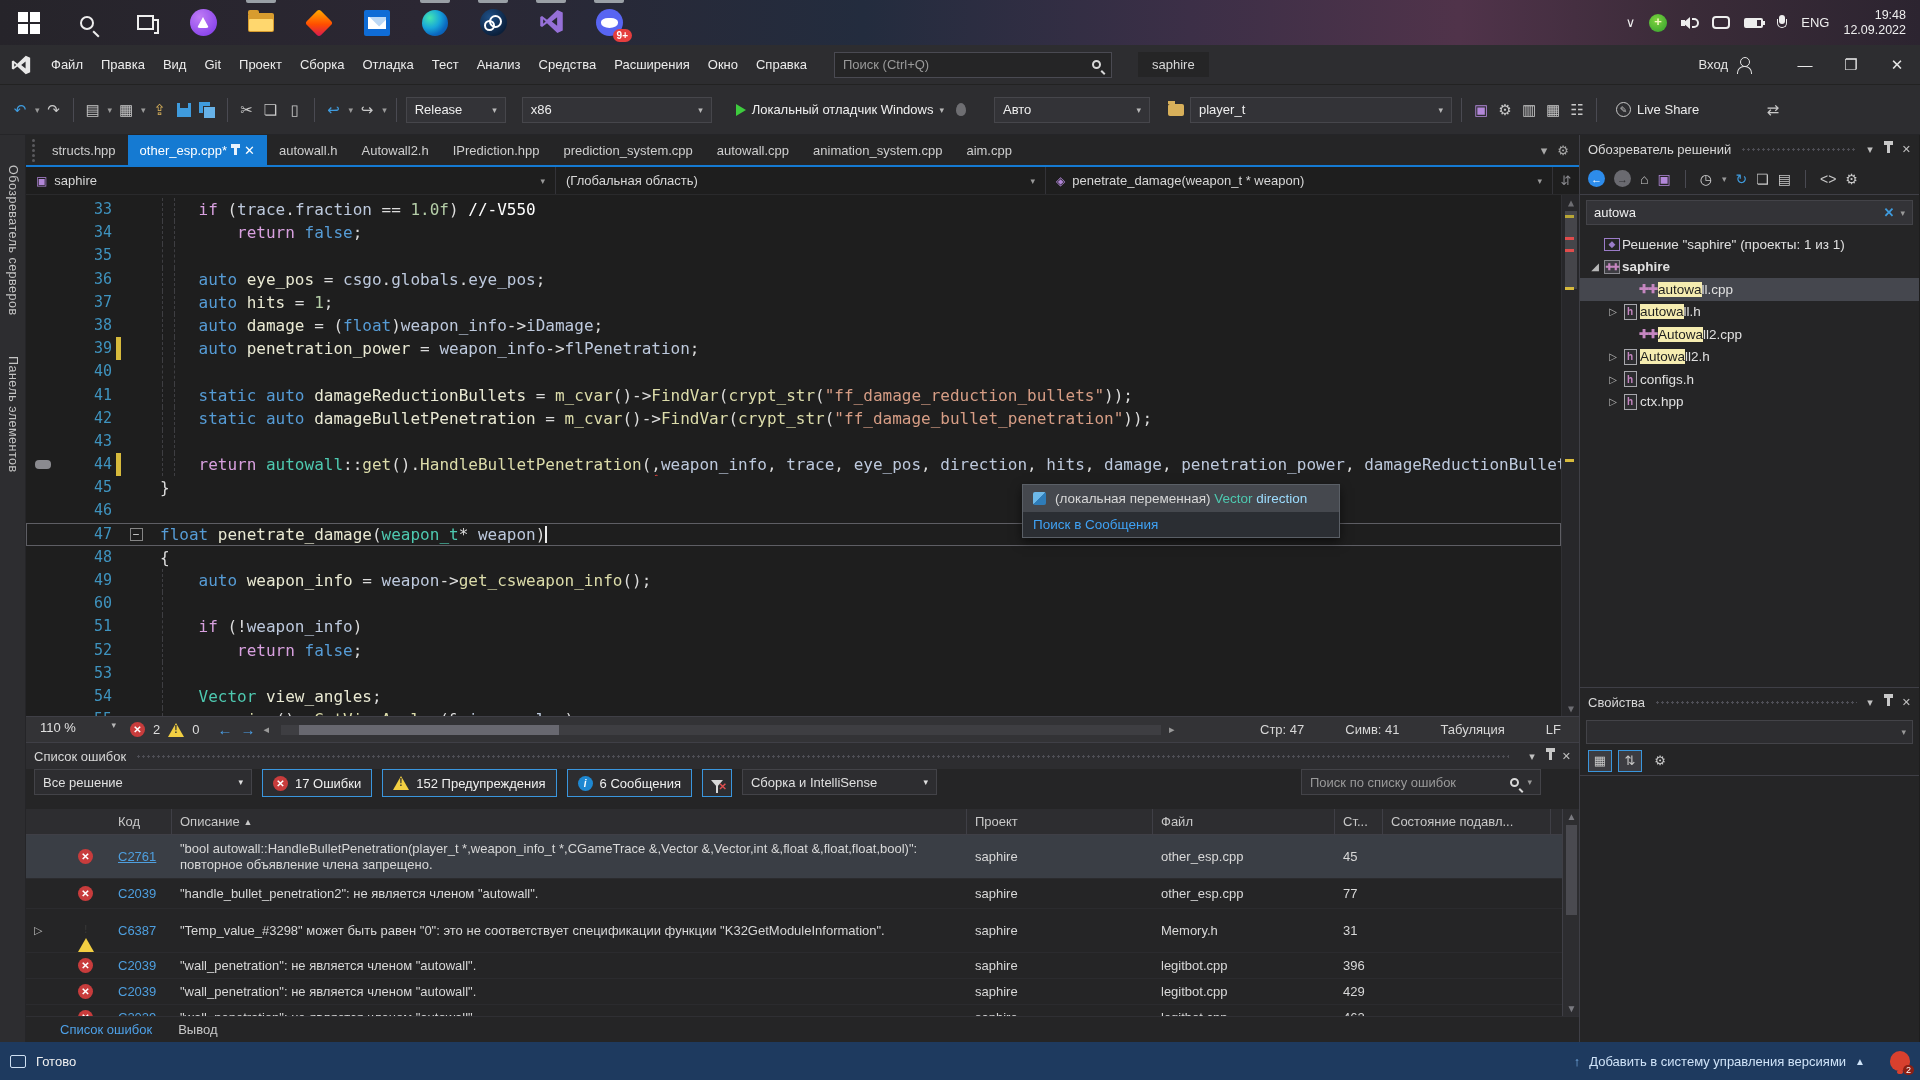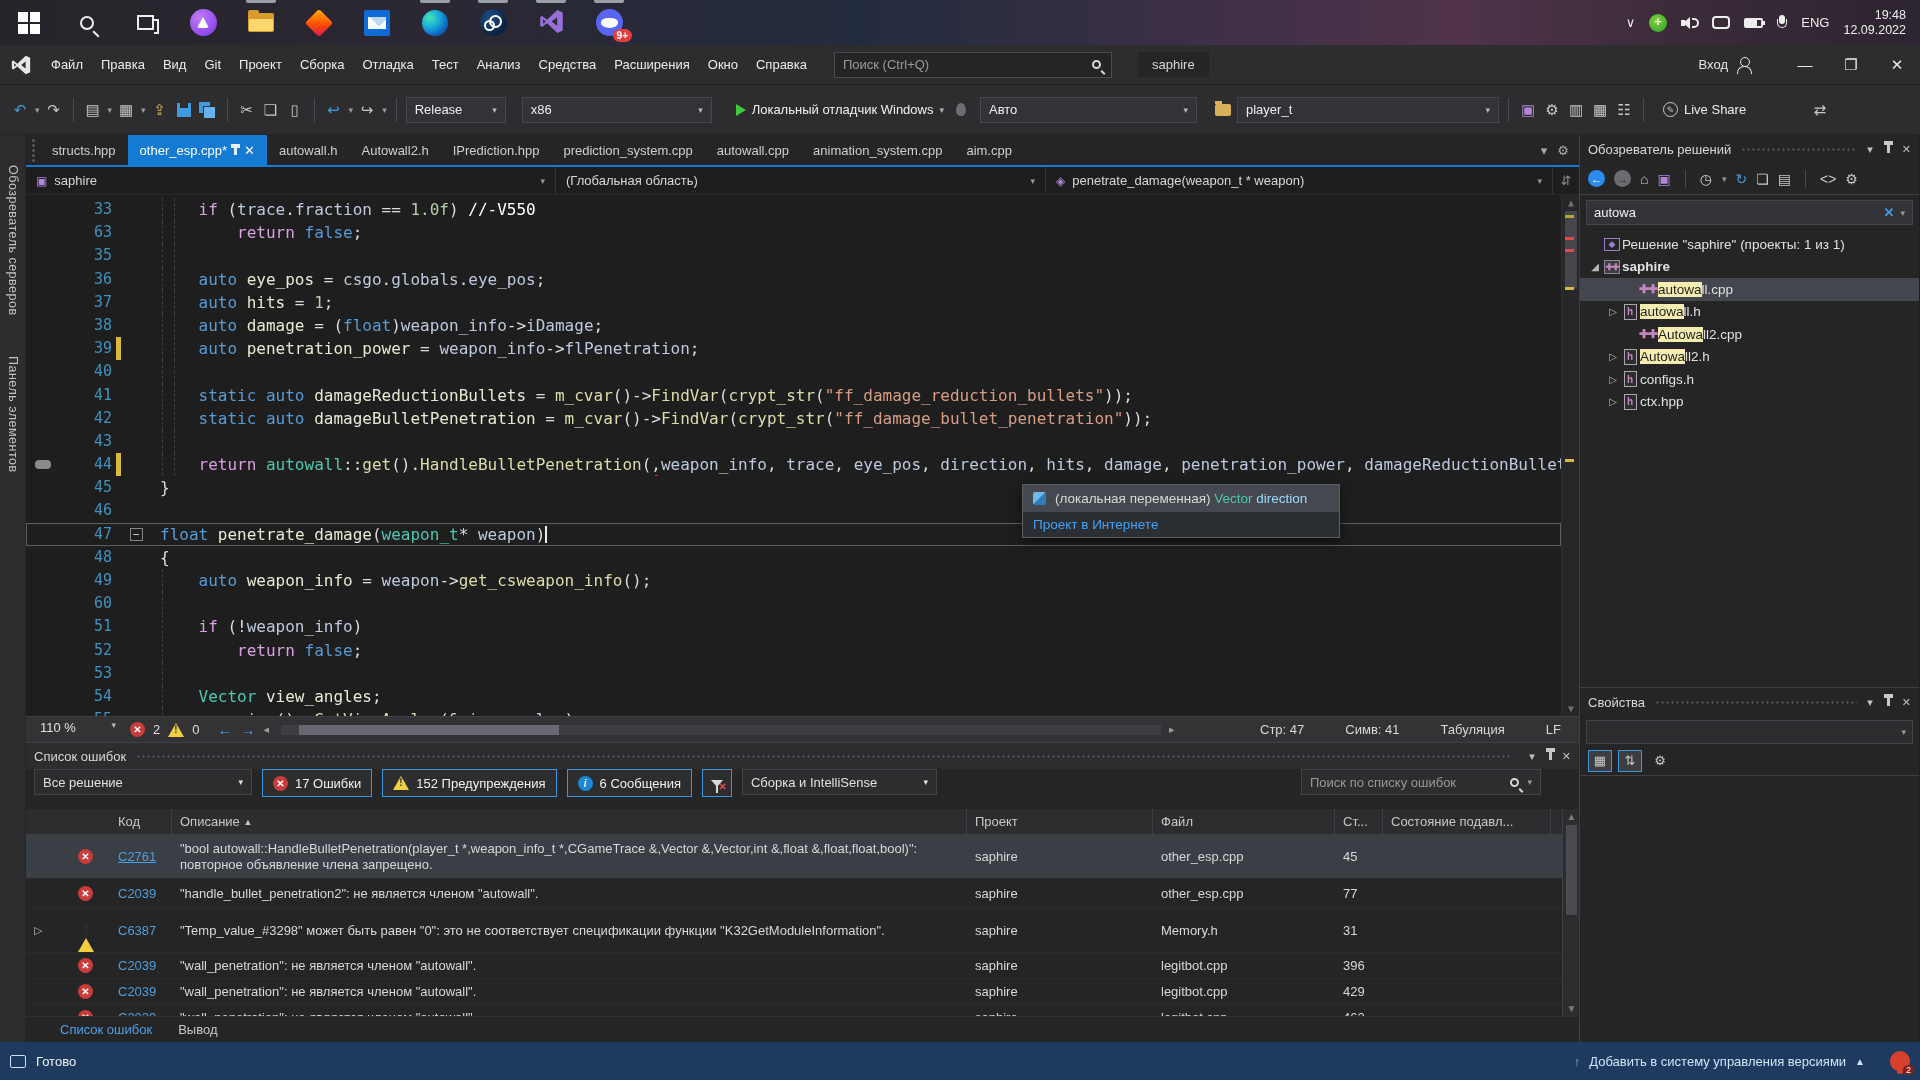--- a/index.html
+++ b/index.html
@@ -383,21 +383,21 @@
     <div class="combo" style="width:190px;margin-left:12px">
       <span class="cv">x86</span>
         <span class="ca">▾</span>
     </div>
     <div class="runbtn" style="margin-left:12px">
       <span class="play"></span>
       <span>Локальный отладчик Windows</span>
         <span class="ca" style="color:#b8b8b8;font-size:9px">▾</span>
     </div>
     <span class="flame"></span>
-    <div class="combo" style="width:217px;margin-left:10px">
+    <div class="combo" style="width:156px;margin-left:24px">
       <span class="cv">Авто</span>
         <span class="ca">▾</span>
     </div>
     <span class="tbi" style="margin-left:12px">
         <span class="minifolder"></span>
       </span>
     <div class="combo" style="width:262px">
       <span class="cv">player_t</span>
         <span class="ca">▾</span>
     </div>
@@ -483,21 +483,21 @@
           <span class="nav-ico">◈</span>
           <span>penetrate_damage(weapon_t * weapon)</span>
             <span style="margin-left:auto;color:#9a9a9a;font-size:9px">▾</span>
         </div>
         <div class="nav-end">⇵</div>
       </div>
 
       <div class="editor">
         <div class="elines" id="elines">
             <div class="eline g2"><span class="lmargin"></span><span class="lnum">33</span><span class="lbar"></span><span class="lfold"></span><span class="lcode"><span class="tp">    </span><span class="tc">if</span><span class="tp"> (</span><span class="tv">trace</span><span class="tp">.</span><span class="tv">fraction</span><span class="tp"> == </span><span class="tn">1.0f</span><span class="tp">) </span><span class="tm">//-V550</span></span></div>
-            <div class="eline g2"><span class="lmargin"></span><span class="lnum">63</span><span class="lbar"></span><span class="lfold"></span><span class="lcode"><span class="tp">        </span><span class="tc">return</span><span class="tp"> </span><span class="tk">false</span><span class="tp">;</span></span></div>
+            <div class="eline g2"><span class="lmargin"></span><span class="lnum">34</span><span class="lbar"></span><span class="lfold"></span><span class="lcode"><span class="tp">        </span><span class="tc">return</span><span class="tp"> </span><span class="tk">false</span><span class="tp">;</span></span></div>
             <div class="eline g2"><span class="lmargin"></span><span class="lnum">35</span><span class="lbar"></span><span class="lfold"></span><span class="lcode"></span></div>
             <div class="eline g2"><span class="lmargin"></span><span class="lnum">36</span><span class="lbar"></span><span class="lfold"></span><span class="lcode"><span class="tp">    </span><span class="tk">auto</span><span class="tp"> </span><span class="td">eye_pos</span><span class="tp"> = </span><span class="tv">csgo</span><span class="tp">.</span><span class="tv">globals</span><span class="tp">.</span><span class="tv">eye_pos</span><span class="tp">;</span></span></div>
             <div class="eline g2"><span class="lmargin"></span><span class="lnum">37</span><span class="lbar"></span><span class="lfold"></span><span class="lcode"><span class="tp">    </span><span class="tk">auto</span><span class="tp"> </span><span class="td">hits</span><span class="tp"> = </span><span class="tn">1</span><span class="tp">;</span></span></div>
             <div class="eline g2"><span class="lmargin"></span><span class="lnum">38</span><span class="lbar"></span><span class="lfold"></span><span class="lcode"><span class="tp">    </span><span class="tk">auto</span><span class="tp"> </span><span class="td">damage</span><span class="tp"> = (</span><span class="tk">float</span><span class="tp">)</span><span class="tv">weapon_info</span><span class="tp">-&gt;</span><span class="tv">iDamage</span><span class="tp">;</span></span></div>
             <div class="eline g2"><span class="lmargin"></span><span class="lnum">39</span><span class="lbar y"></span><span class="lfold"></span><span class="lcode"><span class="tp">    </span><span class="tk">auto</span><span class="tp"> </span><span class="td">penetration_power</span><span class="tp"> = </span><span class="tv">weapon_info</span><span class="tp">-&gt;</span><span class="tv">flPenetration</span><span class="tp">;</span></span></div>
             <div class="eline g2"><span class="lmargin"></span><span class="lnum">40</span><span class="lbar"></span><span class="lfold"></span><span class="lcode"></span></div>
             <div class="eline g2"><span class="lmargin"></span><span class="lnum">41</span><span class="lbar"></span><span class="lfold"></span><span class="lcode"><span class="tp">    </span><span class="tk">static</span><span class="tp"> </span><span class="tk">auto</span><span class="tp"> </span><span class="td">damageReductionBullets</span><span class="tp"> = </span><span class="tf">m_cvar</span><span class="tp">()-&gt;</span><span class="tf">FindVar</span><span class="tp">(</span><span class="tf">crypt_str</span><span class="tp">(</span><span class="ts">"ff_damage_reduction_bullets"</span><span class="tp">));</span></span></div>
             <div class="eline g2"><span class="lmargin"></span><span class="lnum">42</span><span class="lbar"></span><span class="lfold"></span><span class="lcode"><span class="tp">    </span><span class="tk">static</span><span class="tp"> </span><span class="tk">auto</span><span class="tp"> </span><span class="td">damageBulletPenetration</span><span class="tp"> = </span><span class="tf">m_cvar</span><span class="tp">()-&gt;</span><span class="tf">FindVar</span><span class="tp">(</span><span class="tf">crypt_str</span><span class="tp">(</span><span class="ts">"ff_damage_bullet_penetration"</span><span class="tp">));</span></span></div>
             <div class="eline g2"><span class="lmargin"></span><span class="lnum">43</span><span class="lbar"></span><span class="lfold"></span><span class="lcode"></span></div>
             <div class="eline g2"><span class="lmargin"><span class="pillmark"></span></span><span class="lnum">44</span><span class="lbar y"></span><span class="lfold"></span><span class="lcode"><span class="tp">    </span><span class="tc">return</span><span class="tp"> </span><span class="tt">autowall</span><span class="tp">::</span><span class="tf">get</span><span class="tp">().</span><span class="tf">HandleBulletPenetration</span><span class="tp">(</span><span class="te">,</span><span class="tv">weapon_info</span><span class="tp">, </span><span class="tv">trace</span><span class="tp">, </span><span class="tv">eye_pos</span><span class="tp">, </span><span class="tv">direction</span><span class="tp">, </span><span class="tv">hits</span><span class="tp">, </span><span class="tv">damage</span><span class="tp">, </span><span class="tv">penetration_power</span><span class="tp">, </span><span class="tv">damageReductionBullets</span></span></div>
@@ -522,21 +522,21 @@
           <span class="mark" style="top:92px;background:#d7ba3c"></span>
           <span class="mark" style="top:264px;background:#d7ba3c"></span>
           <span class="arr" style="bottom:2px">▼</span>
         </div>
 
         <div class="tooltip">
           <div class="tt-r1">
             <span class="cube"></span>
             <span><span>(локальная переменная)</span> <span class="tt-type">Vector</span> <span class="tt-name">direction</span></span>
           </div>
-          <div class="tt-r2">Проект в Интернете</div>
+          <div class="tt-r2">Поиск в Сообщения</div>
         </div>
       </div>
 
       <div class="estatus">
         <div class="zoomcombo">
           <span>110 %</span>
             <span class="ca" style="font-size:9px;color:#b8b8b8">▾</span>
         </div>
         <span class="errico">✕</span>
         <span>2</span>

